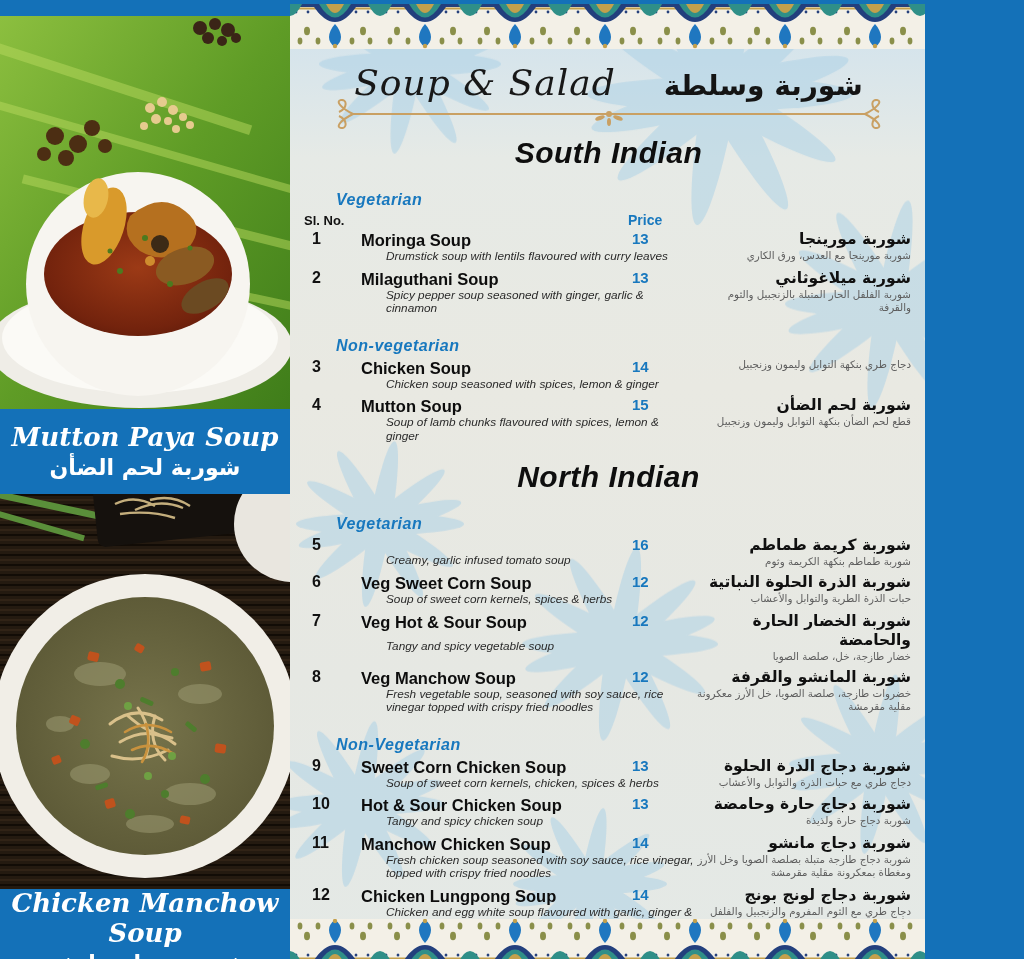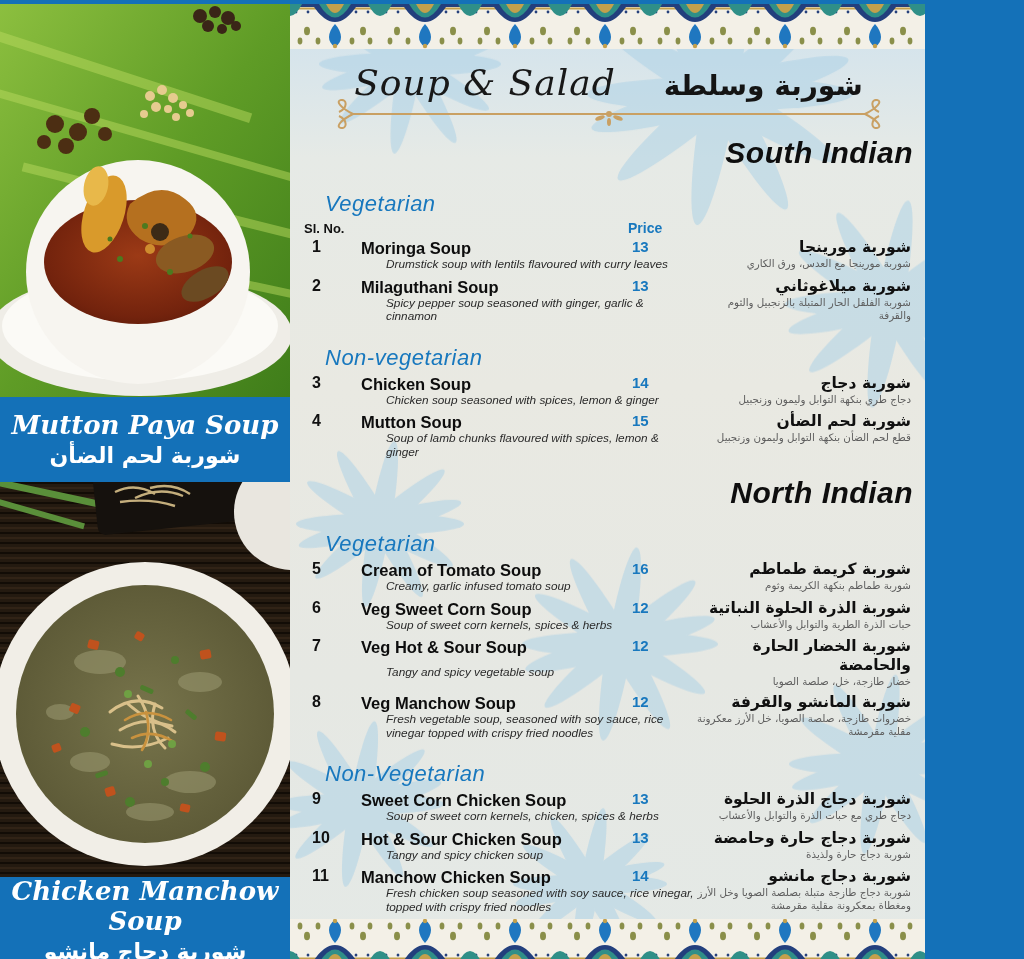--- a/index.html
+++ b/index.html
@@ -1,20 +1,20 @@
 <!DOCTYPE html>
 <html><head>
 <meta charset="utf-8">
 <style>
   html,body{margin:0;padding:0;background:#555;}
   #screen{position:relative;width:1024px;height:959px;overflow:hidden;
     background:#1471b8;font-family:"Liberation Sans",sans-serif;}
 
   
-  .photo-col{position:absolute;left:0;top:4px;width:290px;height:730px;}
+  .photo-col{position:absolute;left:0;top:16px;width:290px;height:730px;}
   .photo{position:absolute;left:0;width:290px;display:block;}
   .caption-band{position:absolute;left:0;width:290px;background:#1471b8;color:#fff;
     text-align:center;display:flex;flex-direction:column;justify-content:center;gap:2px;}
   .caption-en{font-family:"DejaVu Serif",serif;font-style:italic;font-weight:bold;
     font-size:26px;line-height:30px;}
   .caption-ar{font-family:"DejaVu Sans",sans-serif;font-weight:bold;font-size:22px;line-height:27px;}
 
   
   .menu-panel{position:absolute;left:290px;top:4px;width:635px;height:959px;
     background:linear-gradient(180deg,#cfe2ee 0%,#e6eae6 16%,#e9e9e2 40%,#e6e8e3 70%,#e4e9e6 100%);}
@@ -23,25 +23,25 @@
   .border-strip.top{top:0;}
   .border-strip.bottom{bottom:0;}
   .menu-content{position:absolute;left:14px;right:12px;top:45px;bottom:44px;z-index:2;}
 
   .title-row{display:flex;justify-content:center;align-items:baseline;gap:48px;margin-top:13px;}
   .title-en{font-family:"DejaVu Serif",serif;font-style:italic;font-size:36px;
     letter-spacing:1px;color:#181818;}
   .title-ar{font-family:"DejaVu Sans",sans-serif;font-weight:bold;font-size:28px;color:#141414;}
   .divider-wrap{text-align:center;margin-top:-4px;}
 
-  .section-heading{text-align:right;font-style:italic;font-weight:bold;font-size:30px;
+  .section-heading{text-align:center;font-style:italic;font-weight:bold;font-size:30px;
     color:#0e0e0e;letter-spacing:0.5px;margin-top:17px;}
   .section:first-child .section-heading{margin-top:3px;}
-  .group-label{font-style:italic;font-weight:normal;font-size:22px;color:#1878be;
-    margin:21px 0 3px 21px;letter-spacing:0.5px;}
+  .group-label{font-style:italic;font-weight:bold;font-size:16px;color:#1878be;
+    margin:21px 0 3px 32px;letter-spacing:0.5px;}
   .group:first-child .group-label{margin-top:5px;}
   .cols-row{display:grid;grid-template-columns:48px 276px 62px 1fr;align-items:end;
     font-weight:bold;font-size:13px;color:#111;margin-bottom:2px;}
   .cols-row .price-h{color:#1878be;font-size:14px;}
 
   .row{display:grid;grid-template-columns:34px 290px 62px 1fr;column-gap:2px;
     grid-template-rows:auto auto;margin-bottom:5px;}
   .row .no{grid-row:1;grid-column:1;font-weight:bold;font-size:16px;color:#111;padding-left:8px;}
   .row .nm{grid-row:1;grid-column:2;font-weight:bold;font-size:16.5px;color:#0d0d0d;line-height:20px;margin-left:21px;}
   .row .pr{grid-row:1;grid-column:3;font-weight:bold;font-size:15px;color:#1878be;}
@@ -351,21 +351,20 @@
               </div>
             </div>
             <div class="group">
               <div class="group-label">Non-vegetarian</div>
               <div class="row">
                 <div class="no">3</div>
                 <div class="nm">Chicken Soup</div>
                 <div class="pr">14</div>
                 <div class="ds">Chicken soup seasoned with spices, lemon &amp; ginger</div>
                 <div class="ar">
-                  <div class="arn">شوربة دجاج</div>
                   <div class="ard">دجاج طري بنكهة التوابل وليمون وزنجبيل</div>
                 </div>
               </div>
               <div class="row">
                 <div class="no">4</div>
                 <div class="nm">Mutton Soup</div>
                 <div class="pr">15</div>
                 <div class="ds">Soup of lamb chunks flavoured with spices, lemon &amp; ginger</div>
                 <div class="ar">
                   <div class="arn">شوربة لحم الضأن</div>
@@ -373,21 +372,20 @@
                 </div>
               </div>
             </div>
           </div>
           <div class="section">
             <div class="section-heading">North Indian</div>
             <div class="group">
               <div class="group-label">Vegetarian</div>
               <div class="row">
                 <div class="no">5</div>
-                <div class="nm">Cream of Tomato Soup</div>
                 <div class="pr">16</div>
                 <div class="ds">Creamy, garlic infused tomato soup</div>
                 <div class="ar">
                   <div class="arn">شوربة كريمة طماطم</div>
                   <div class="ard">شوربة طماطم بنكهة الكريمة وثوم</div>
                 </div>
               </div>
               <div class="row">
                 <div class="no">6</div>
                 <div class="nm">Veg Sweet Corn Soup</div>

